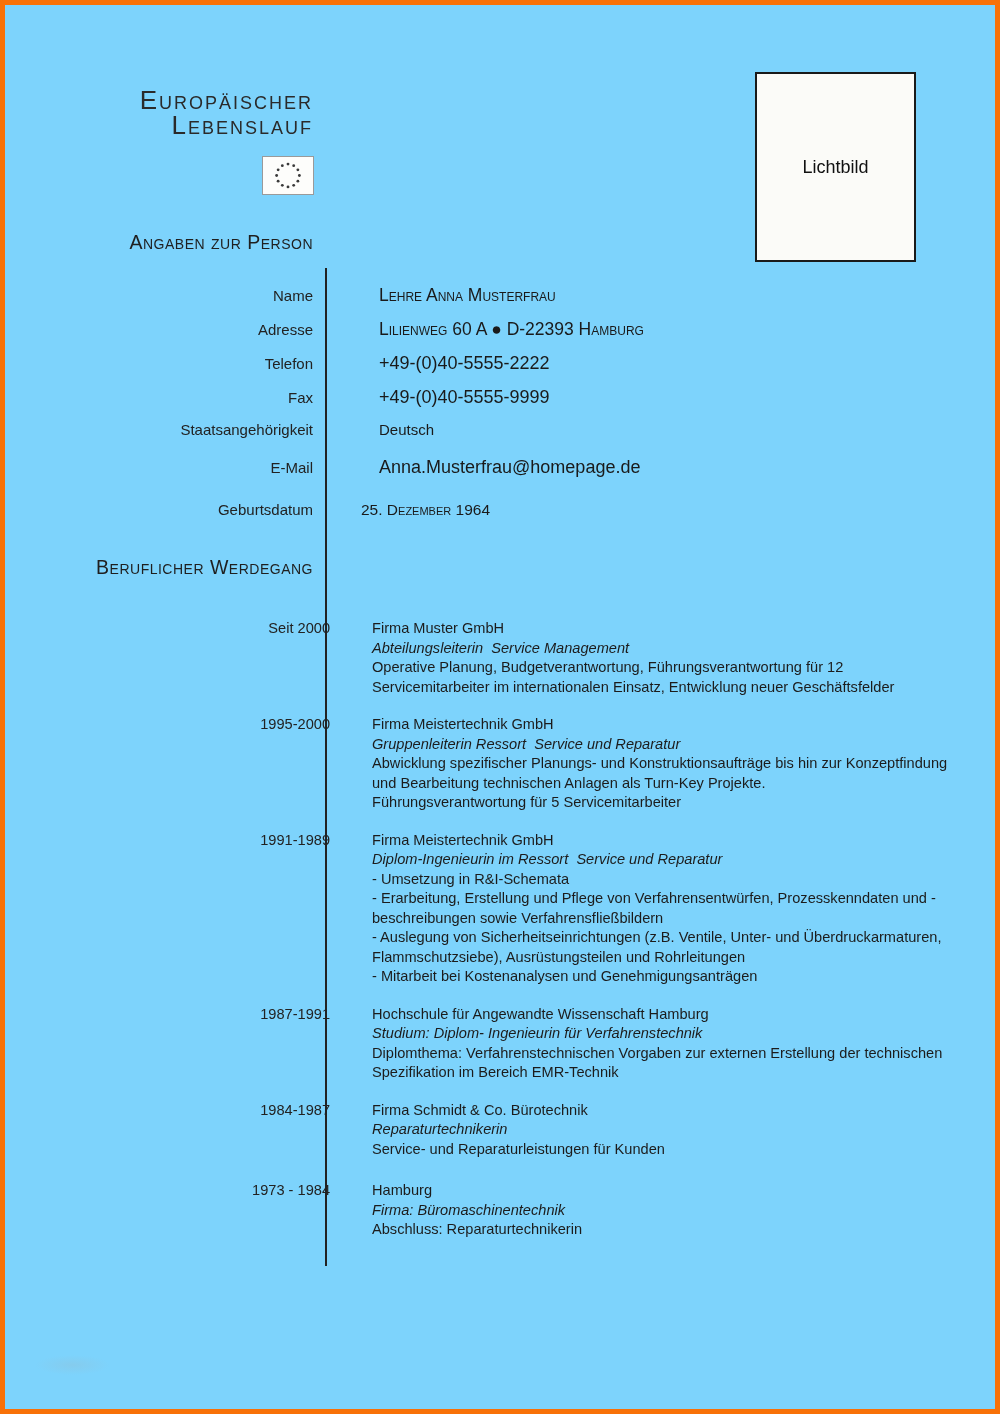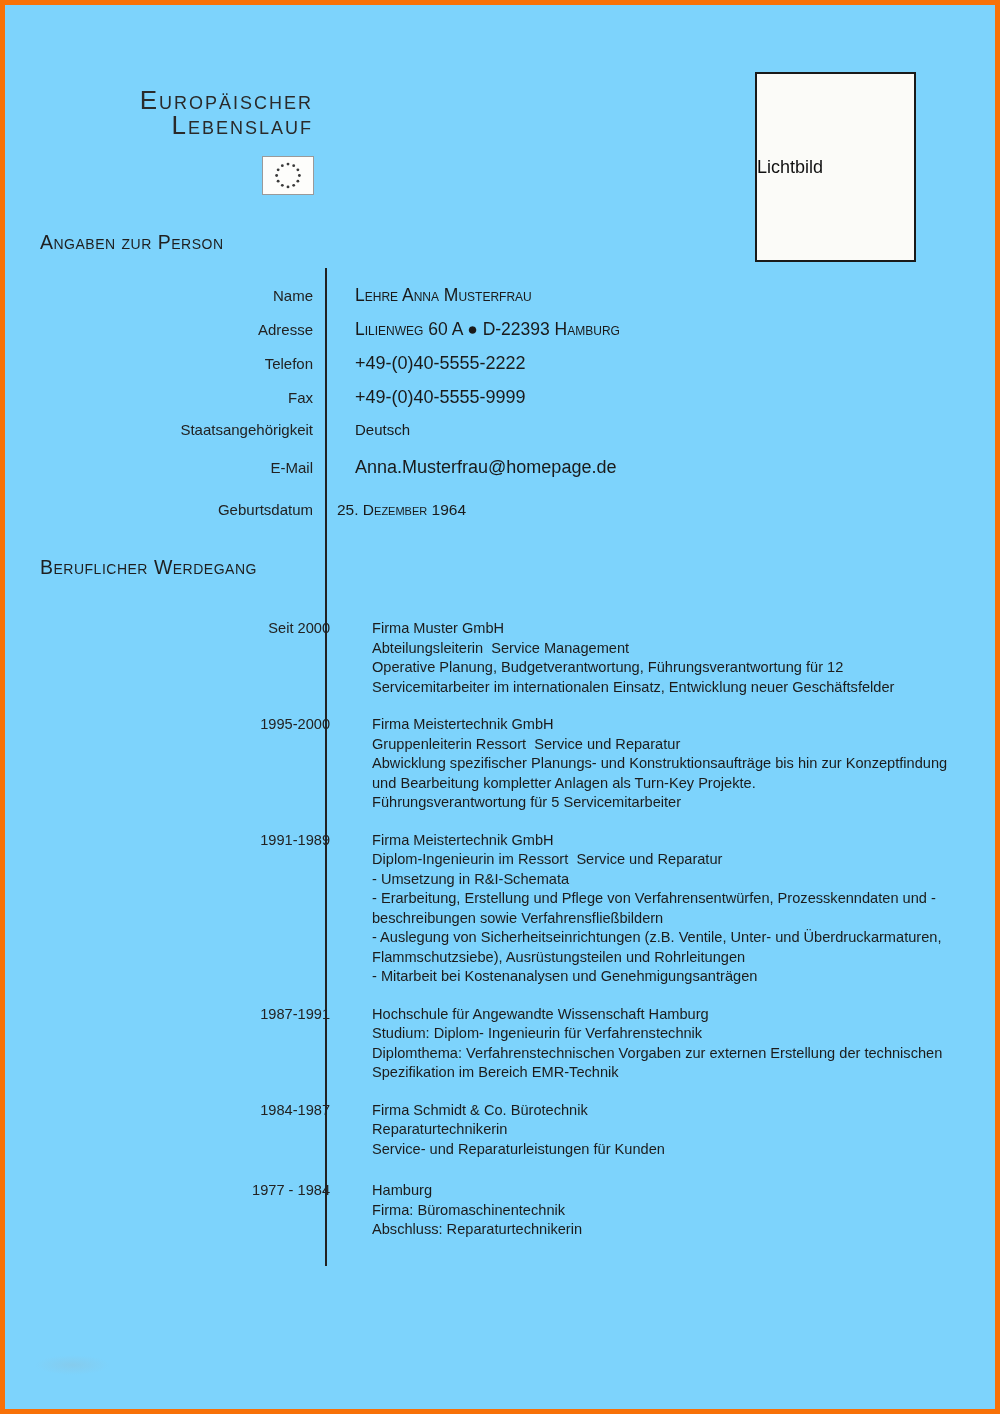--- a/index.html
+++ b/index.html
@@ -45,40 +45,41 @@
   .photo-box {
     position: absolute;
     left: 750px;
     top: 67px;
     width: 161px;
     height: 190px;
     border: 2px solid #1a1a1a;
     background: #FBFBF8;
     display: flex;
     align-items: center;
+    justify-content: center;
     font-size: 18px;
     color: #111;
   }
 
   
   .vdivider {
     position: absolute;
     left: 320px;
     top: 263px;
     width: 2px;
     height: 998px;
     background: #222;
   }
 
   
   .section-title {
     position: absolute;
     left: 35px;
     width: 273px;
-    text-align: left;
+    text-align: right;
     font-size: 19.5px;
     font-variant: small-caps;
     letter-spacing: 0.5px;
     color: #1f1f1f;
     white-space: nowrap;
   }
   .pos-personal { top: 226px; }
   .pos-career  { top: 551px; }
 
   
@@ -86,20 +87,21 @@
     position: absolute;
     left: 35px;
     top: 280px;
     width: 930px;
   }
   .prow {
     display: flex;
     align-items: baseline;
     min-height: 21px;
     margin-bottom: 13px;
+    gap: 24px;
   }
   .prow.gap-lg { margin-bottom: 23px; }
   .prow.gap-md { margin-bottom: 15px; }
   .plabel {
     width: 273px;
     text-align: right;
     font-size: 15px;
     flex: none;
     color: #222;
   }
@@ -135,21 +137,21 @@
     color: #222;
     white-space: nowrap;
   }
   .ebody {
     margin-left: 42px;
     width: 588px;
     font-size: 14.6px;
     line-height: 19.5px;
     color: #1c1c1c;
   }
-  .role { white-space: pre-wrap; }
+  .role { font-style: italic; white-space: pre-wrap; }
 
   
   .watermark {
     position: absolute;
     left: 30px;
     top: 1350px;
     width: 75px;
     height: 20px;
     background: radial-gradient(ellipse at center, rgba(170,170,170,0.18), rgba(170,170,170,0) 70%);
   }
@@ -233,21 +235,21 @@
         <div class="role">Abteilungsleiterin  Service Management</div>
         <div class="detail">Operative Planung, Budgetverantwortung, Führungsverantwortung für 12 Servicemitarbeiter im internationalen Einsatz, Entwicklung neuer Geschäftsfelder</div>
       </div>
     </div>
 
     <div class="entry">
       <div class="period">1995-2000</div>
       <div class="ebody">
         <div class="company">Firma Meistertechnik GmbH</div>
         <div class="role">Gruppenleiterin Ressort  Service und Reparatur</div>
-        <div class="detail">Abwicklung spezifischer Planungs- und Konstruktionsaufträge bis hin zur Konzeptfindung und Bearbeitung kompletter Anlagen als Turn-Key Projekte.</div>
+        <div class="detail">Abwicklung spezifischer Planungs- und Konstruktionsaufträge bis hin zur Konzeptfindung und Bearbeitung technischen Anlagen als Turn-Key Projekte.</div>
         <div class="detail">Führungsverantwortung für 5 Servicemitarbeiter</div>
       </div>
     </div>
 
     <div class="entry">
       <div class="period">1991-1989</div>
       <div class="ebody">
         <div class="company">Firma Meistertechnik GmbH</div>
         <div class="role">Diplom-Ingenieurin im Ressort  Service und Reparatur</div>
         <div class="detail">- Umsetzung in R&amp;I-Schemata</div>
@@ -269,21 +271,21 @@
     <div class="entry gap-xl">
       <div class="period">1984-1987</div>
       <div class="ebody">
         <div class="company">Firma Schmidt &amp; Co. Bürotechnik</div>
         <div class="role">Reparaturtechnikerin</div>
         <div class="detail">Service- und Reparaturleistungen für Kunden</div>
       </div>
     </div>
 
     <div class="entry">
-      <div class="period">1977 - 1984</div>
+      <div class="period">1973 - 1984</div>
       <div class="ebody">
         <div class="company">Hamburg</div>
         <div class="role">Firma: Büromaschinentechnik</div>
         <div class="detail">Abschluss: Reparaturtechnikerin</div>
       </div>
     </div>
 
   </div>
 
   <div class="watermark"></div>

